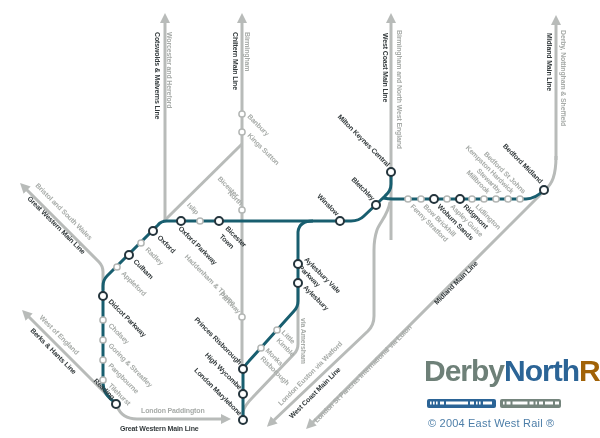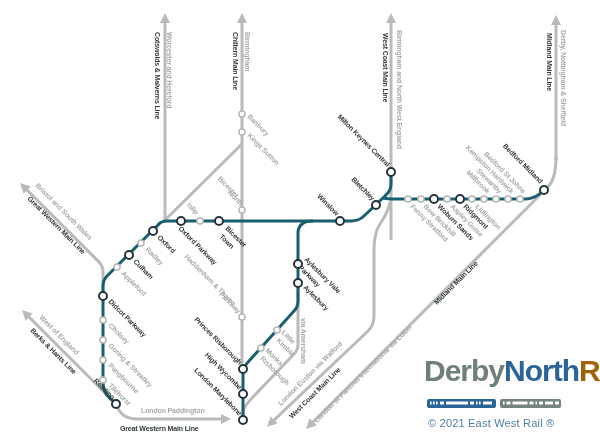--- a/index.html
+++ b/index.html
@@ -173,15 +173,15 @@
       <rect x="79.5" y="2.5" width="4" height="3"></rect>
       <rect x="85.5" y="2.5" width="15" height="3"></rect>
       <rect x="102.5" y="2.5" width="4" height="3"></rect>
       <rect x="108.5" y="2.5" width="1.6" height="3"></rect>
       <rect x="112" y="2.5" width="4" height="3"></rect>
       <rect x="118" y="2.5" width="8" height="3"></rect>
       <rect x="128" y="2.5" width="4" height="3"></rect>
     </g>
   </svg>
 
-  <div class="copyright">© 2021 East West Rail ®</div>
+  <div class="copyright">© 2004 East West Rail ®</div>
 
 </div>
 
 </body></html>

